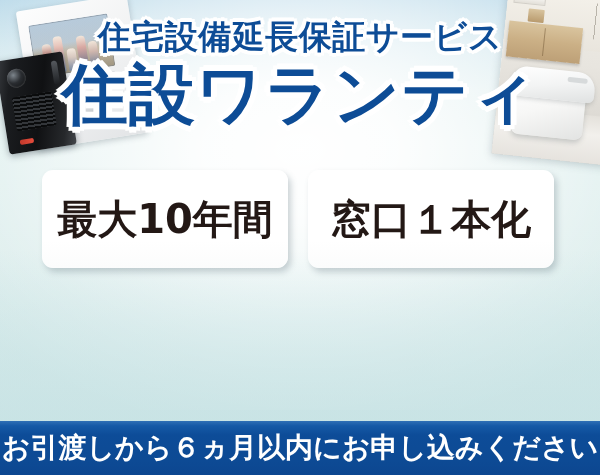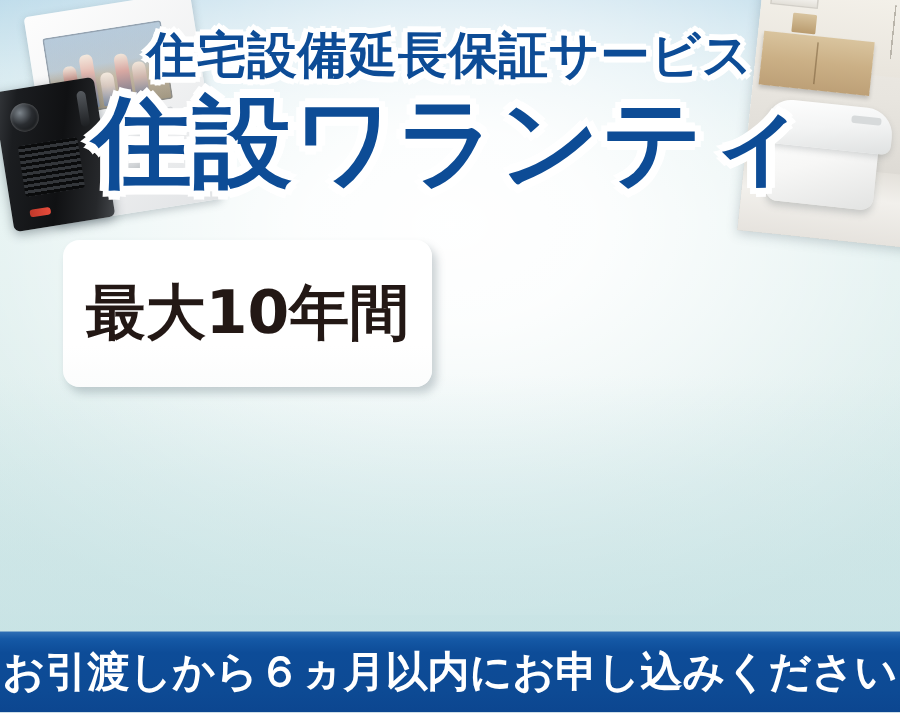--- a/index.html
+++ b/index.html
@@ -303,21 +303,21 @@
        3px 3px 0 #fff, -3px 3px 0 #fff, 3px -3px 0 #fff, -3px -3px 0 #fff,
        5px 0 0 #fff, -5px 0 0 #fff, 0 5px 0 #fff, 0 -5px 0 #fff,
        4px 4px 0 #fff, -4px 4px 0 #fff, 4px -4px 0 #fff, -4px -4px 0 #fff,
        6px 0 0 #fff, -6px 0 0 #fff, 0 6px 0 #fff, 0 -6px 0 #fff;
   }
 
   
   #features {
     position: absolute;
     left: 42px;
-    top: 160px;
+    top: 170px;
     width: 516px;
     display: grid;
     grid-template-columns: 246px 246px;
     grid-template-rows: 98px 98px;
     column-gap: 24px;
     row-gap: 27px;
     gap: 20px;
   }
   .feature-box {
     background: linear-gradient(180deg,#ffffff 0%, #ffffff 72%, #fbfcfc 100%);
@@ -404,19 +404,22 @@
     <span class="jp-sub">住宅設備延長保証サービス</span>
   </div>
   <div class="headline" id="title-wrap">
     <span class="jp-main">住設ワランティ</span>
   </div>
 
   <div id="features">
     <div class="feature-box">
       <span class="feature-label">最大10年間</span>
     </div>
+    <div class="feature-box">
+      <span class="feature-label">窓口１本化</span>
+    </div>
   </div>
 
   <div id="bottom-bar">
     <span id="bottom-bar-text">お引渡しから６ヵ月以内にお申し込みください</span>
   </div>
 
 </div>
 
 </body></html>

